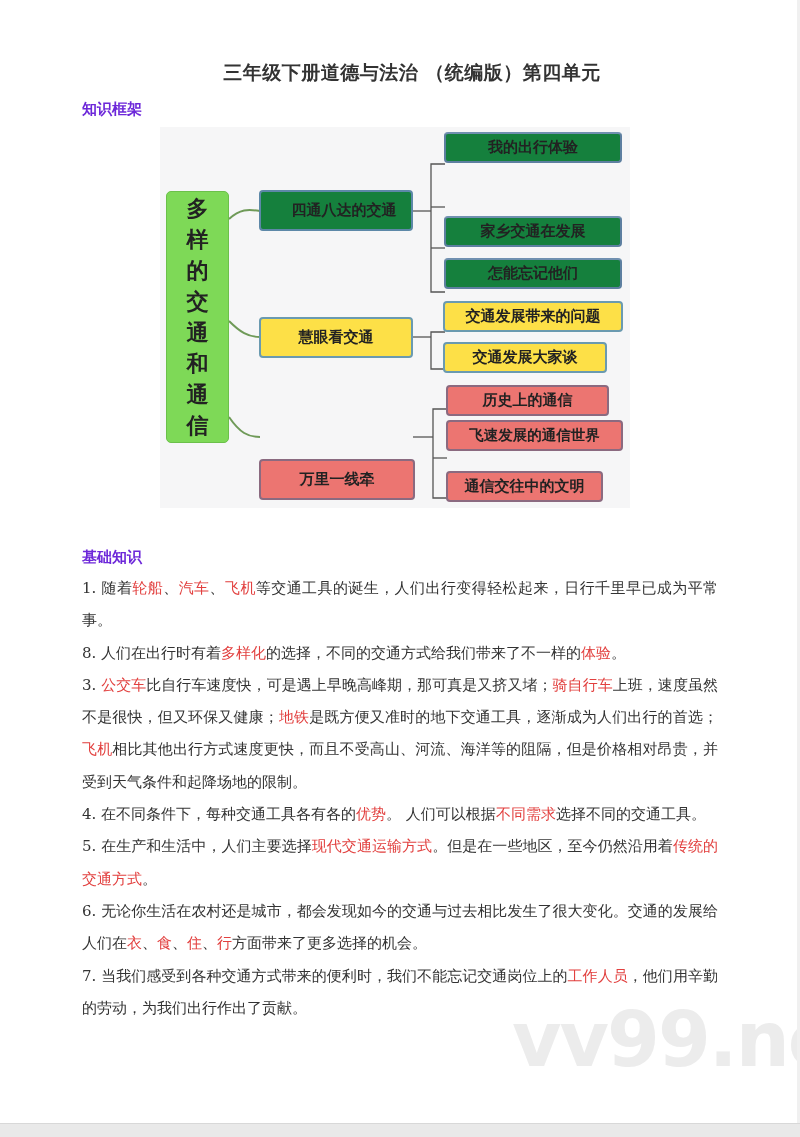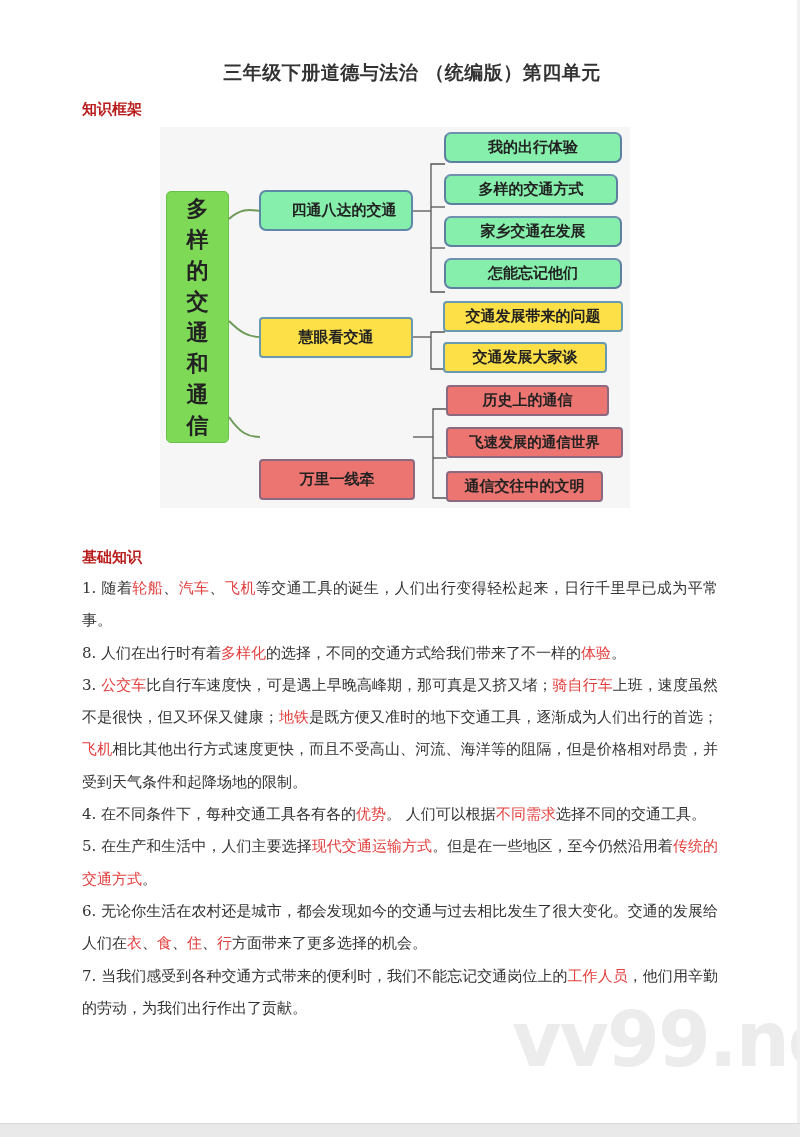--- a/index.html
+++ b/index.html
@@ -7,38 +7,38 @@
       width: 800px; height: 1137px; background: #ffffff; position: relative; overflow: hidden;
       font-family: "DejaVu Serif", "Liberation Serif", serif; color: #333;
     }
     .title {
       position: absolute; left: 12px; top: 60px; width: 800px; text-align: center;
       font-family: "DejaVu Sans", "Liberation Sans", sans-serif; font-weight: bold;
       font-size: 19px; color: #333; letter-spacing: 0.5px;
     }
     .section-h {
       position: absolute; left: 82px; font-family: "DejaVu Sans", "Liberation Sans", sans-serif;
-      font-weight: bold; font-size: 15px; color: #b91c1c;
+      font-weight: bold; font-size: 15px; color: #6d28d9;
     }
     .mindmap {
       position: absolute; left: 160px; top: 127px; width: 470px; height: 381px; background: #f6f6f7;
     }
     .mm-node {
       position: absolute; box-sizing: border-box; border-radius: 4px;
       font-family: "DejaVu Sans", "Liberation Sans", sans-serif; font-weight: bold; color: #222;
       display: flex; align-items: center; justify-content: center; white-space: nowrap;
     }
     .root {
       left: 6px; top: 64px; width: 63px; height: 252px; background: #7ed957; border: 1px solid #6bc04a;
       flex-direction: column; font-size: 22px; line-height: 31px; border-radius: 5px;
     }
     .root span { display: block; }
     .l1 { width: 154px; height: 41px; font-size: 15px; border: 2px solid #5d88a8; }
     .l2 { height: 31px; font-size: 15px; border: 2px solid #5d7fa0; border-top-color: #7090b0; }
-    .teal { background: #86efac; border-radius: 7px; }
+    .teal { background: #15803d; }
     .lgreen { background: #fde047; border-color: #6a9ab0; }
     .red { background: #ec7571; border-color: #8b6a80; }
     svg.lines { position: absolute; left: 0; top: 0; }
     .body-text {
       position: absolute; left: 82px; top: 572px; width: 636px;
       font-size: 15px; line-height: 32.3px; color: #333;
     }
     .body-text p { margin: 0; text-align: justify; }
     .hl { color: #e2403f; }
     .watermark {
@@ -86,31 +86,30 @@
     <span>的</span>
     <span>交</span>
     <span>通</span>
     <span>和</span>
     <span>通</span>
     <span>信</span>
   </div>
 
   <div class="mm-node l1 teal" style="left:99px; top:63px;padding-left:16px;">四通八达的交通</div>
   <div class="mm-node l2 teal" style="left:284px; top:5px; width:178px;">我的出行体验</div>
-  <div class="mm-node l2 teal" style="left:284px; top:47px; width:174px;">多样的交通方式</div>
   <div class="mm-node l2 teal" style="left:284px; top:89px; width:178px;">家乡交通在发展</div>
   <div class="mm-node l2 teal" style="left:284px; top:131px; width:178px;">怎能忘记他们</div>
 
   <div class="mm-node l1 lgreen" style="left:99px; top:190px;">慧眼看交通</div>
   <div class="mm-node l2 lgreen" style="left:283px; top:174px; width:180px;">交通发展带来的问题</div>
   <div class="mm-node l2 lgreen" style="left:283px; top:215px; width:164px;">交通发展大家谈</div>
 
   <div class="mm-node l1 red" style="left:99px; top:295px; width:156px;margin-top:37px;">万里一线牵</div>
   <div class="mm-node l2 red" style="left:286px; top:258px; width:163px;">历史上的通信</div>
-  <div class="mm-node l2 red" style="left:286px; top:300px; width:177px; font-size:14.5px;">飞速发展的通信世界</div>
+  <div class="mm-node l2 red" style="left:286px; top:293px; width:177px; font-size:14.5px;">飞速发展的通信世界</div>
   <div class="mm-node l2 red" style="left:286px; top:344px; width:157px;">通信交往中的文明</div>
 </div>
 
 <div class="section-h" style="top:548px;">基础知识</div>
 
 <div class="body-text" id="basics">
     <p><span>1. 随着</span><span class="hl">轮船</span><span>、</span><span class="hl">汽车</span><span>、</span><span class="hl">飞机</span><span>等交通工具的诞生，人们出行变得轻松起来，日行千里早已成为平常事。</span></p>
     <p><span>8. 人们在出行时有着</span><span class="hl">多样化</span><span>的选择，不同的交通方式给我们带来了不一样的</span><span class="hl">体验</span><span>。</span></p>
     <p><span>3. </span><span class="hl">公交车</span><span>比自行车速度快，可是遇上早晚高峰期，那可真是又挤又堵；</span><span class="hl">骑自行车</span><span>上班，速度虽然不是很快，但又环保又健康；</span><span class="hl">地铁</span><span>是既方便又准时的地下交通工具，逐渐成为人们出行的首选；</span><span class="hl">飞机</span><span>相比其他出行方式速度更快，而且不受高山、河流、海洋等的阻隔，但是价格相对昂贵，并受到天气条件和起降场地的限制。</span></p>
     <p><span>4. 在不同条件下，每种交通工具各有各的</span><span class="hl">优势</span><span>。 人们可以根据</span><span class="hl">不同需求</span><span>选择不同的交通工具。</span></p>

